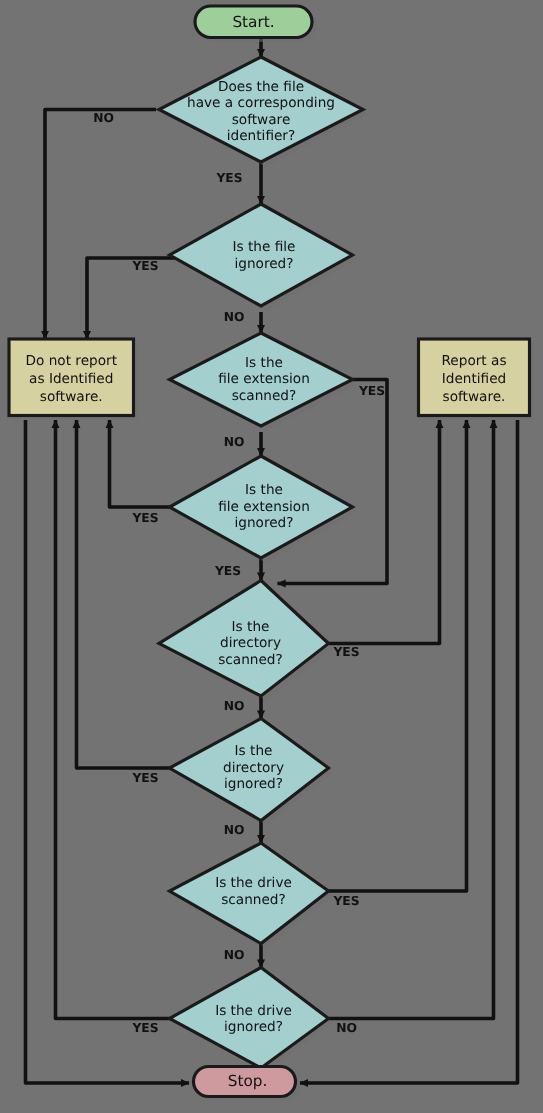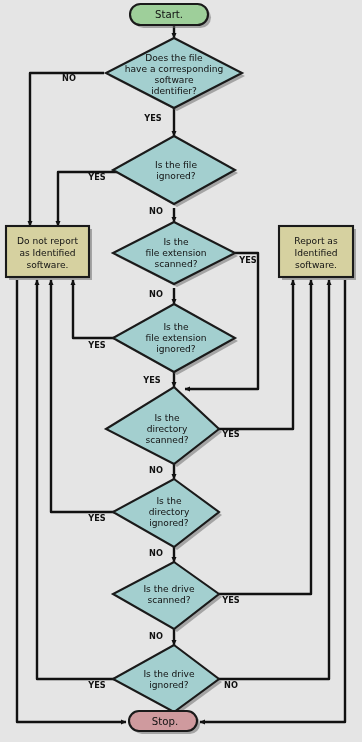--- a/index.html
+++ b/index.html
@@ -10,21 +10,21 @@
   body {
     width: 362px;
     height: 742px;
     font-family: "DejaVu Sans", "Liberation Sans", sans-serif;
     overflow: hidden;
   }
   #flowchart-root {
     position: relative;
     width: 362px;
     height: 742px;
-    background: #e5e5e5;
+    background: #737373;
   }
   svg#chart-svg {
     display: block;
     width: 362px;
     height: 742px;
   }
   .node-shape {
     stroke: #1a1a1a;
     stroke-width: 2.1;
   }

